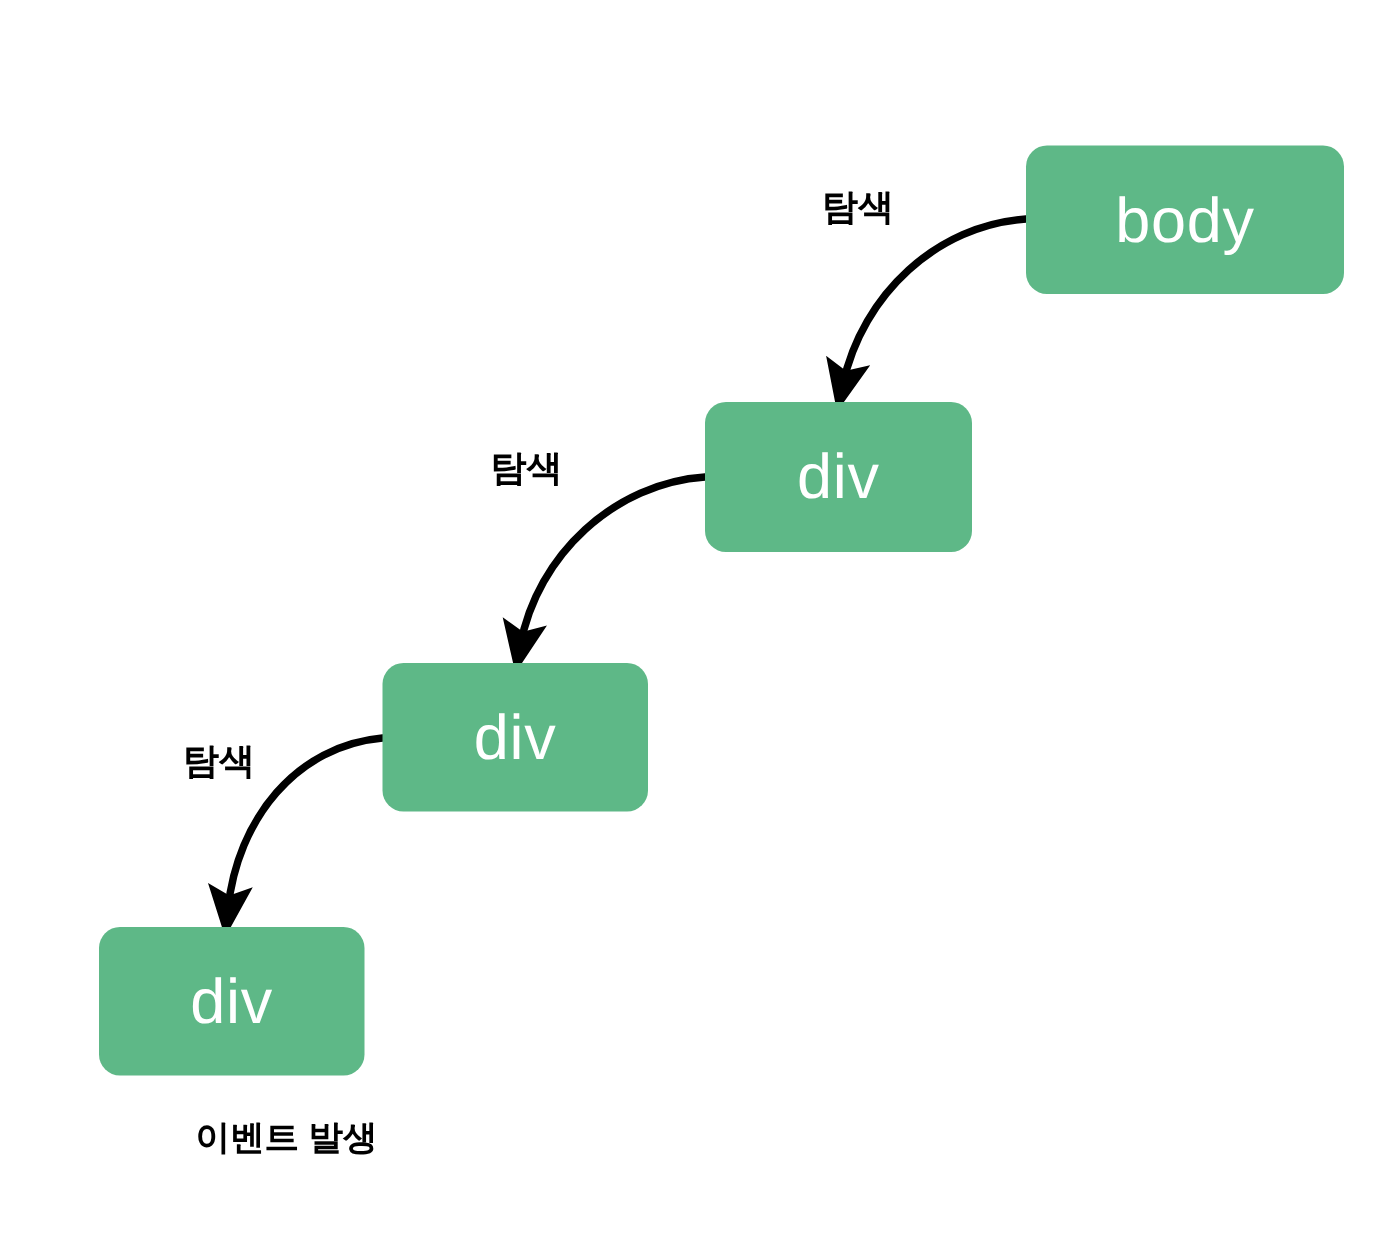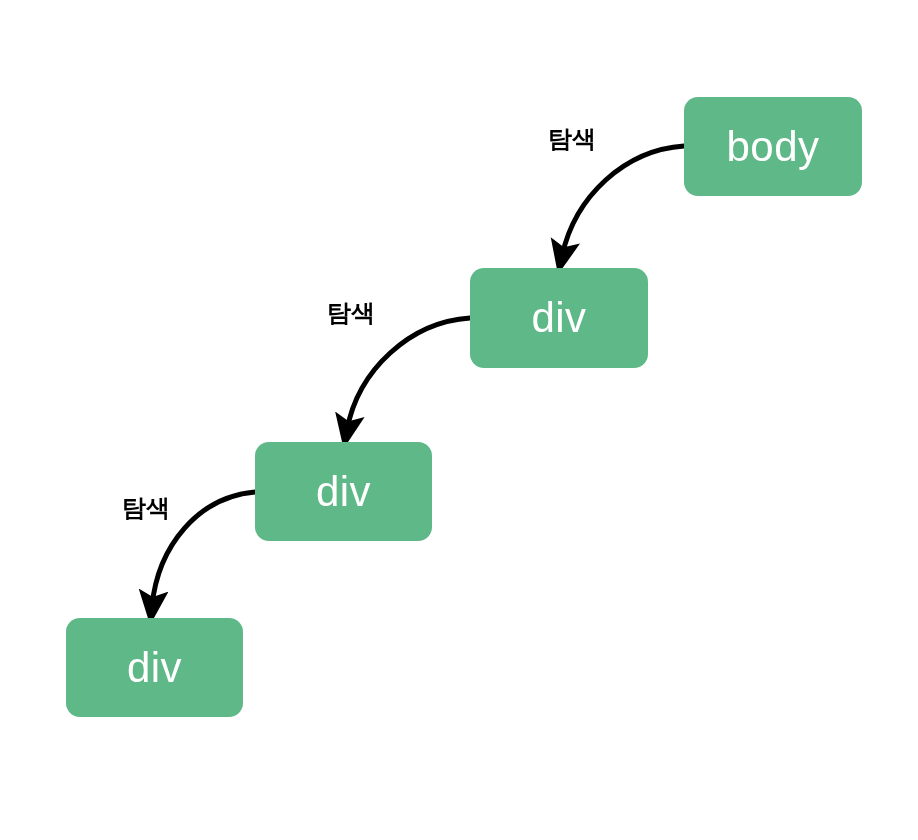--- a/index.html
+++ b/index.html
@@ -75,21 +75,21 @@
       </marker>
     </defs>
 
     <path class="edge-path" fill="none" stroke="#000000" stroke-width="5" stroke-linecap="round" marker-end="url(#arrowhead)" d="M 684 146 C 625 150 575 196 562 256"></path>
 
     <path class="edge-path" fill="none" stroke="#000000" stroke-width="5" stroke-linecap="round" marker-end="url(#arrowhead)" d="M 470 318 C 410 322 358 370 347 430"></path>
 
     <path class="edge-path" fill="none" stroke="#000000" stroke-width="5" stroke-linecap="round" marker-end="url(#arrowhead)" d="M 255 492 C 198 497 158 546 152 606"></path>
   </svg>
 
-  <div class="node" style="left: 684px; top: 97px; width: 178px; height: 99px; background: rgb(94, 184, 135);">
+  <div class="node" style="left: 684px; top: 97px; width: 212px; height: 99px; background: rgb(94, 184, 135);">
     <span class="node-label" style="color: rgb(255, 255, 255);">body</span>
   </div>
 
   <div class="node" style="left: 470px; top: 268px; width: 178px; height: 100px; background: rgb(94, 184, 135);">
     <span class="node-label" style="color: rgb(255, 255, 255);">div</span>
   </div>
 
   <div class="node" style="left: 255px; top: 442px; width: 177px; height: 99px; background: rgb(94, 184, 135);">
     <span class="node-label" style="color: rgb(255, 255, 255);">div</span>
   </div>
@@ -97,14 +97,15 @@
   <div class="node" style="left: 66px; top: 618px; width: 177px; height: 99px; background: rgb(94, 184, 135);">
     <span class="node-label" style="color: rgb(255, 255, 255);">div</span>
   </div>
 
   <div class="edge-label" style="left: 548px; top: 127px; color: rgb(0, 0, 0);">탐색</div>
 
   <div class="edge-label" style="left: 327px; top: 301px; color: rgb(0, 0, 0);">탐색</div>
 
   <div class="edge-label" style="left: 122px; top: 496px; color: rgb(0, 0, 0);">탐색</div>
 
+  <div class="caption" style="left: 108px; top: 747px; width: 166px;">이벤트 발생</div>
 
 </div>
 
 </body></html>

